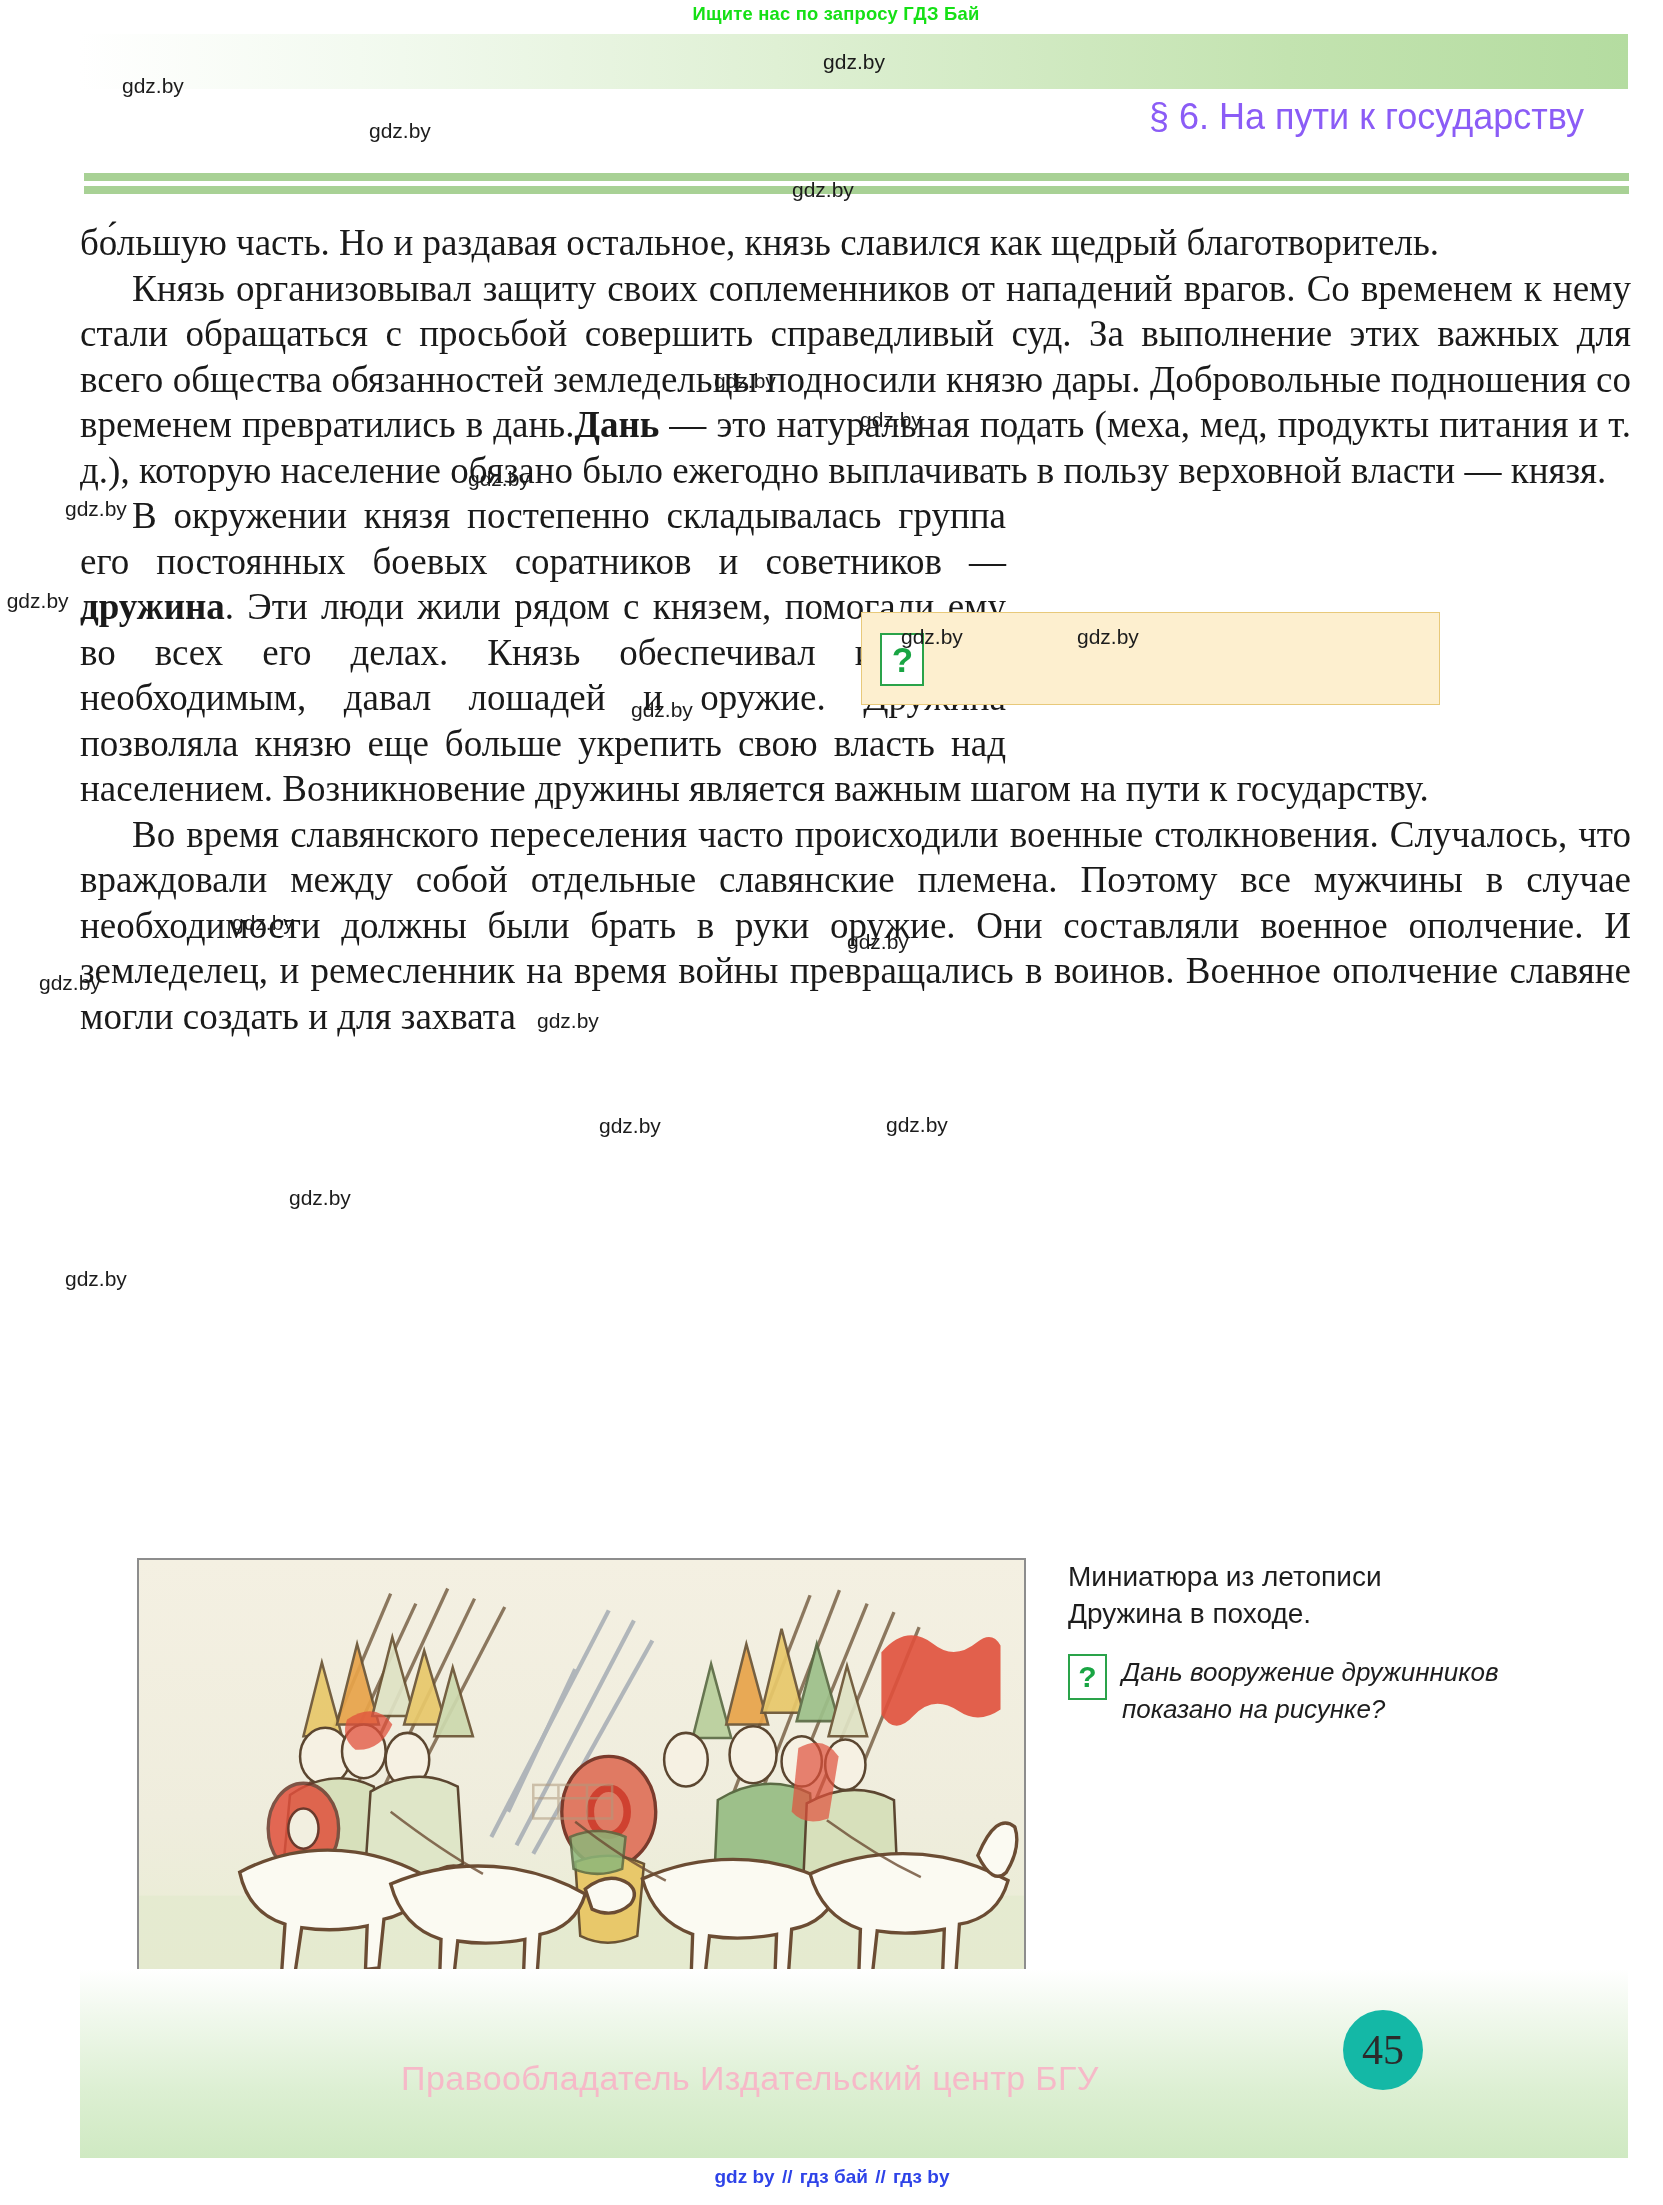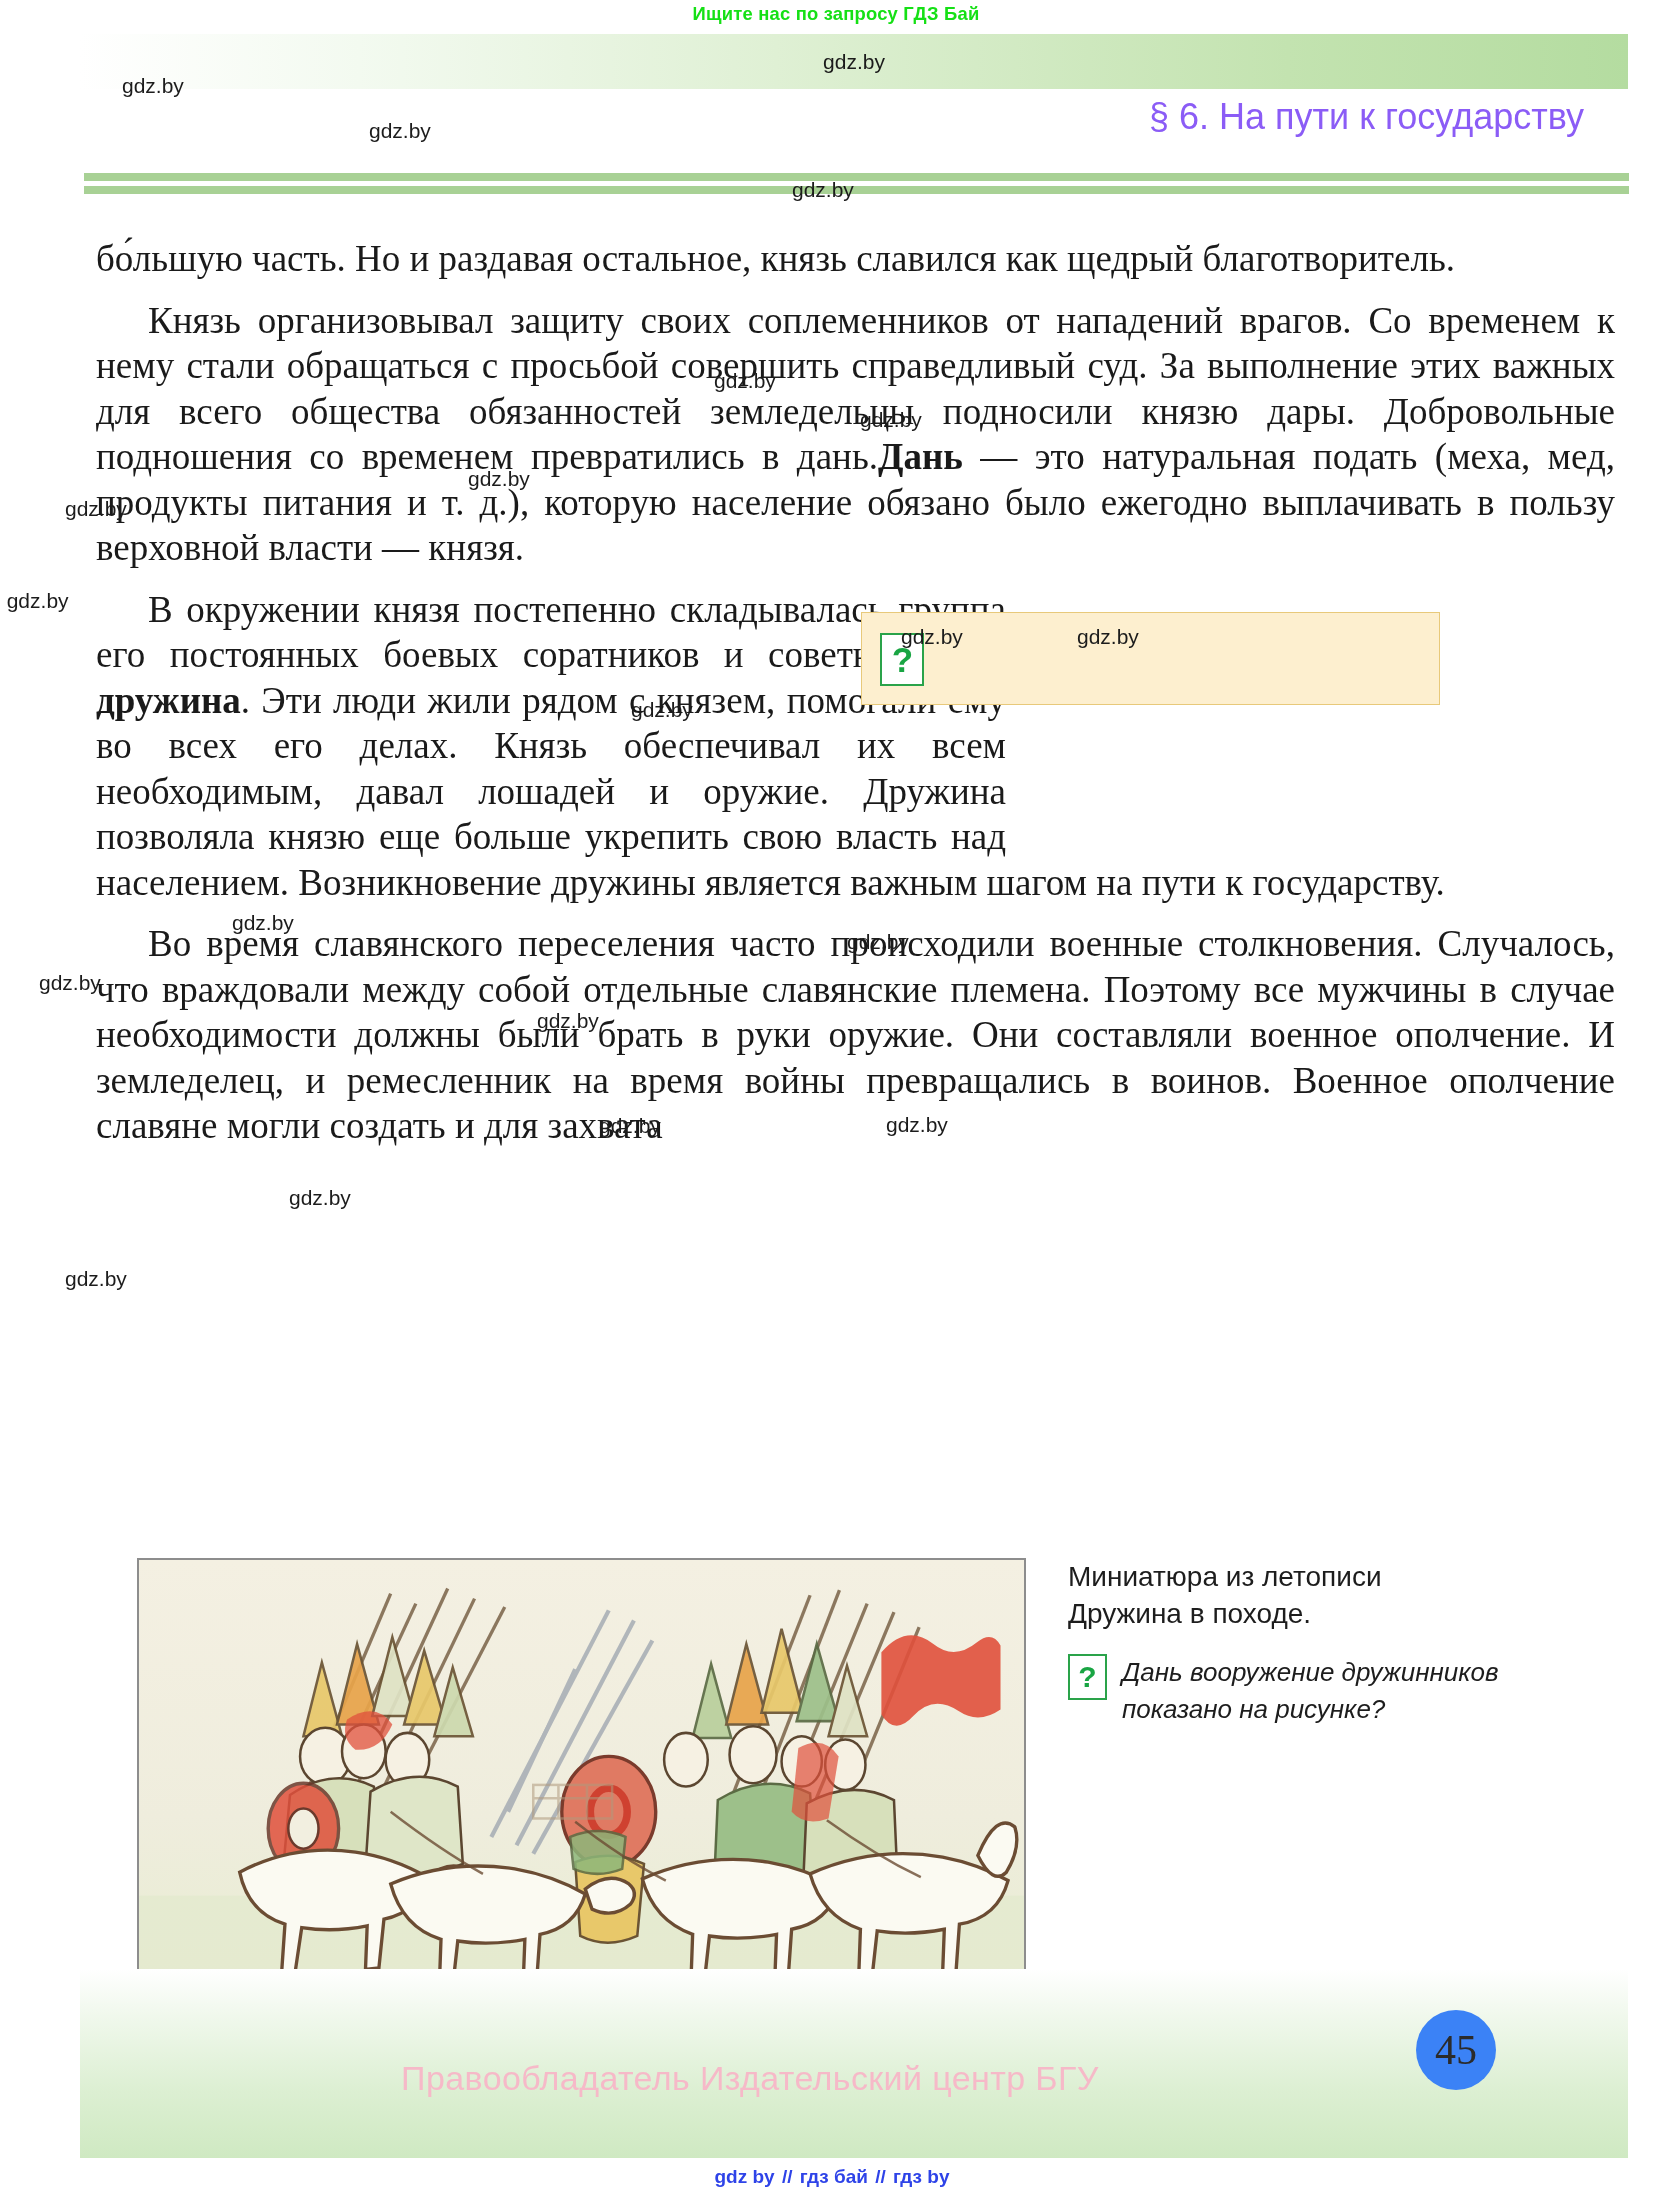--- a/index.html
+++ b/index.html
@@ -48,21 +48,21 @@
   .rule-gap{height:5.9px;background:#ffffff;}
   .rule-thin{height:7.5px;background:#a8d195;}
 
   
   .body-col{
     position:absolute;left:80px;top:220px;width:1551px;
     font-size:37px;line-height:1.23;color:#1a1a1a;
     text-align:justify;
     font-family:"Liberation Serif",serif;
   }
-  .body-col p{margin:16px;}
+  .body-col p{margin:0;}
   .p-indent{text-indent:52px;}
   .term{font-weight:bold;}
 
   
   .callout-float{
     float:right;width:625px;height:252px;shape-outside:border-box;
     margin:15px 0 6.7px 23.5px;
   }
 
   
@@ -109,22 +109,22 @@
     font-family:"Liberation Sans",sans-serif;
     font-style:italic;font-size:26px;line-height:1.42;color:#1d1d1d;
   }
 
   
   .page-num-band{
     position:absolute;left:80px;top:1969px;width:1548px;height:189px;
     background:linear-gradient(to bottom,#ffffff 0%,#f0f8ec 25%,#dcefd2 65%,#cfe9c2 100%);
   }
   .page-num-circle{
-    position:absolute;left:1416px;top:2010px;width:80px;height:80px;
-    border-radius:50%;background:#3b82f6;
+    position:absolute;left:1343px;top:2010px;width:80px;height:80px;
+    border-radius:50%;background:#14b8a6;
     display:flex;align-items:center;justify-content:center;
   }
   .page-num{
     font-family:"Liberation Serif",serif;font-size:42px;color:#2b2b2b;
   }
 
   
   .copyright{
     position:absolute;left:0;top:2059px;width:1500px;text-align:center;
     font-family:"Liberation Sans",sans-serif;

